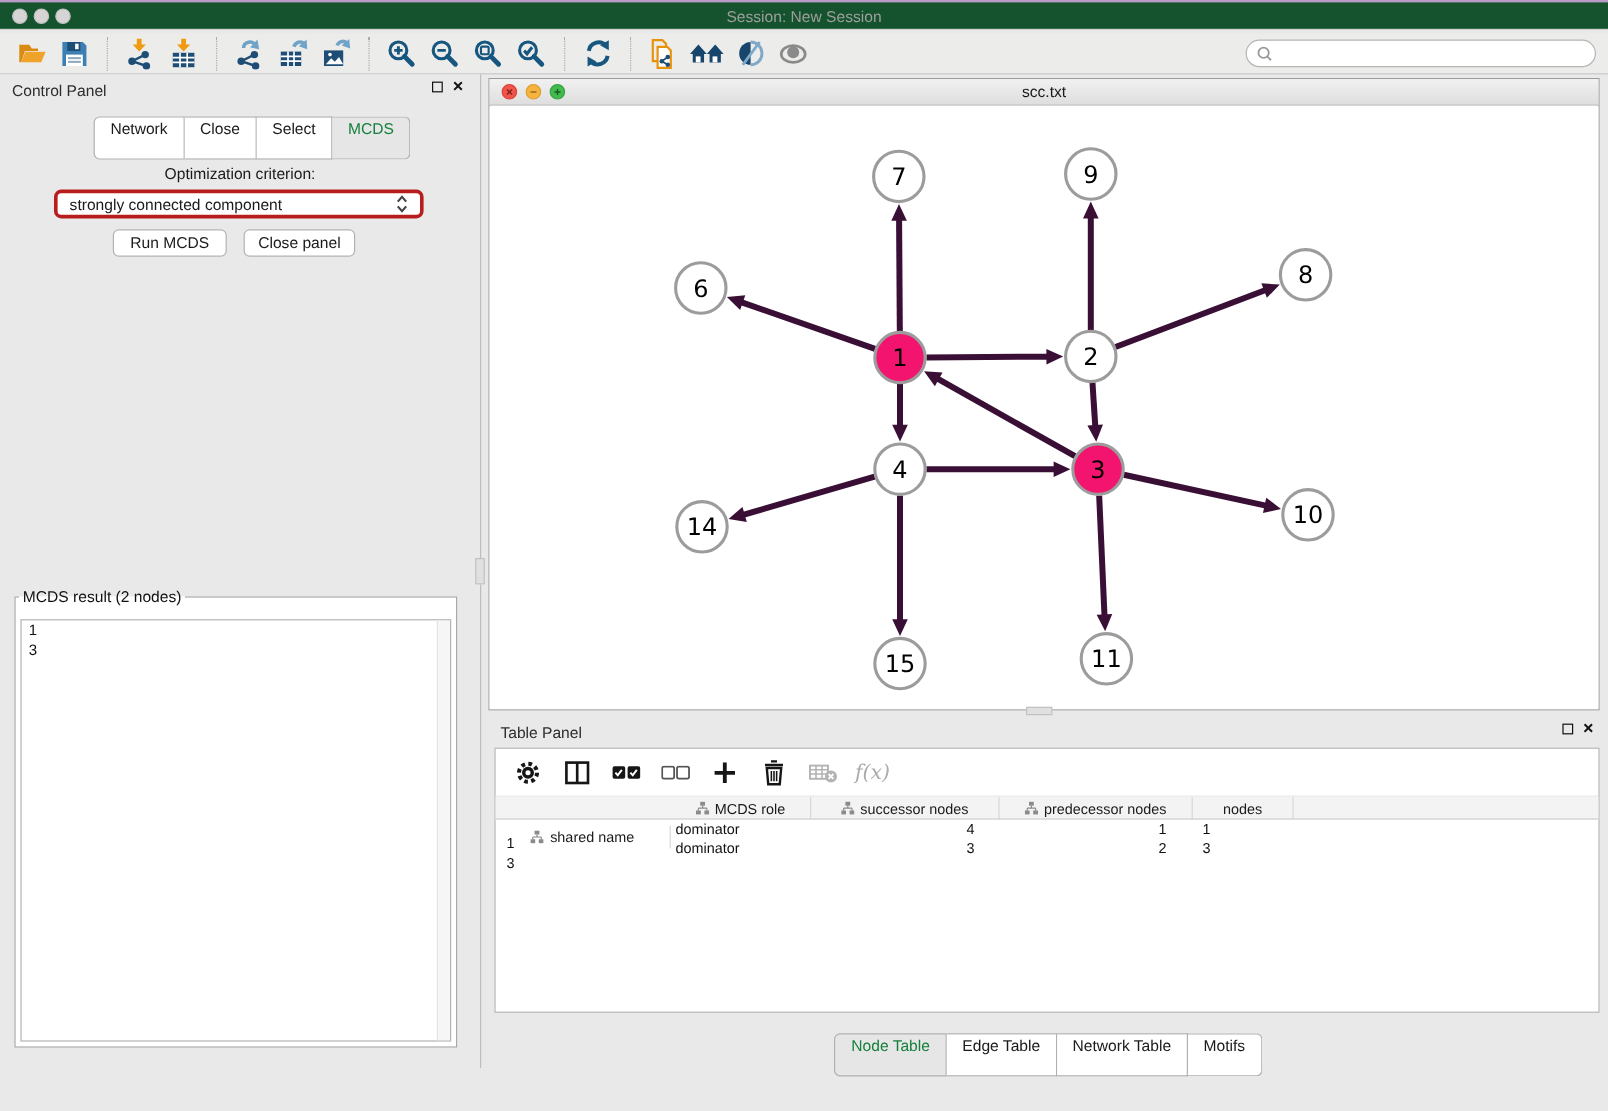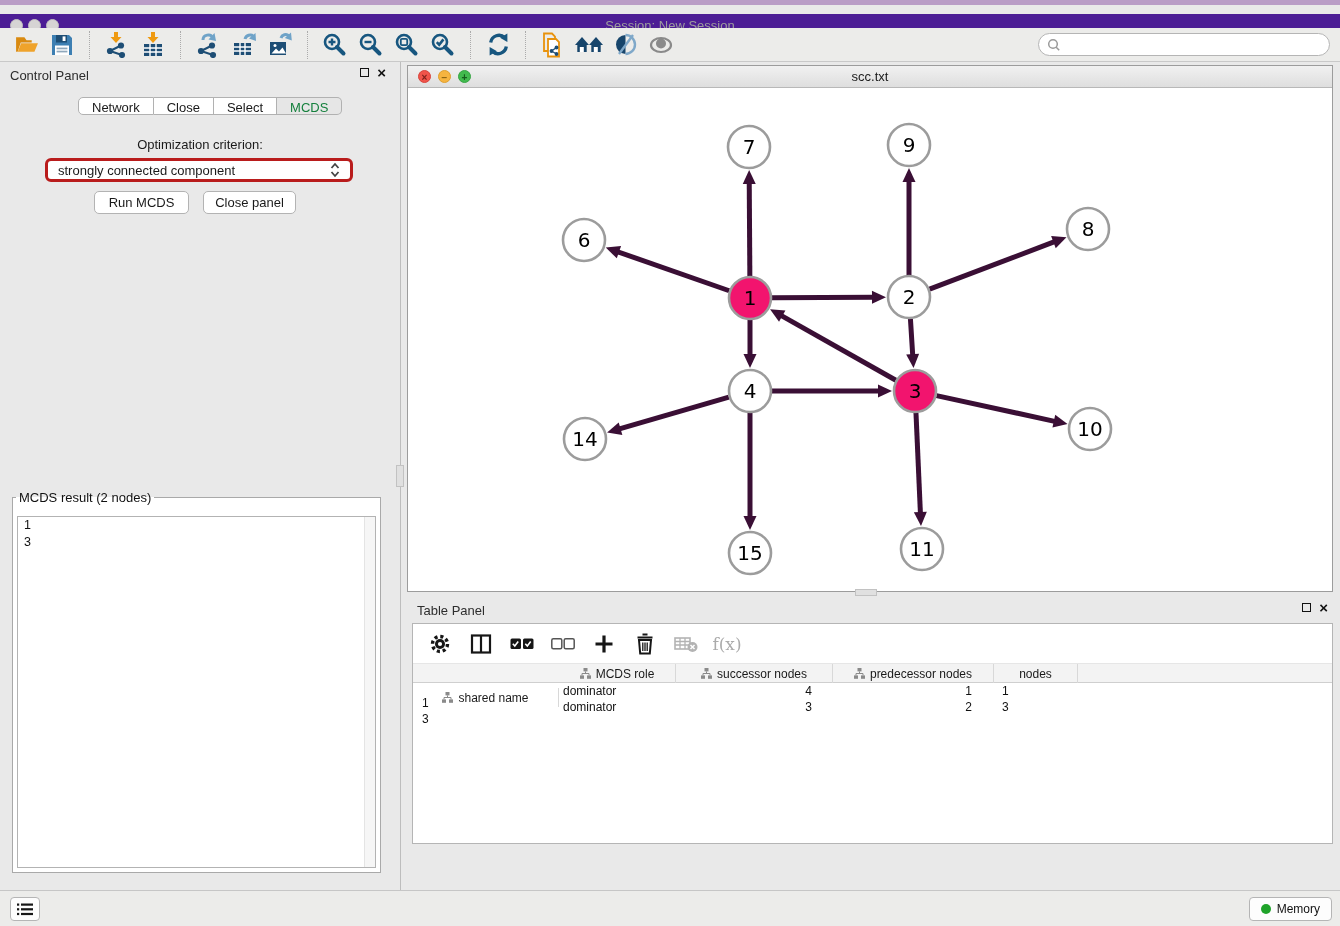--- a/index.html
+++ b/index.html
@@ -3,21 +3,21 @@
 <meta charset="utf-8">
 <style>
   * { box-sizing: border-box; }
   html,body { margin:0; padding:0; background:#dcdcdc; }
   body { font-family:"Liberation Sans", sans-serif; }
   #app { position:relative; width:1340px; height:926px; background:#e9e9e9; overflow:hidden;
          -webkit-font-smoothing:antialiased; }
 
   
   .mac-strip { position:absolute; top:0; left:0; right:0; height:5px; background:#b99cc6; }
-  .mac-titlebar { position:absolute; top:14px; left:0; right:0; height:23px; background:#4c1d95;
+  .mac-titlebar { position:absolute; top:2px; left:0; right:0; height:23px; background:#14532d;
                   border-bottom:1px solid #d2d2d0; }
   .tl-dot { position:absolute; top:5px; width:13px; height:13px; border-radius:50%;
             background:#d6d4d4; border:1px solid #c2c0c0; }
   .app-title { position:absolute; top:0; left:0; right:0; height:23px; line-height:23px;
                text-align:center; font-size:13px; color:#9e9e9e; }
 
   
   .toolbar { position:absolute; top:28px; left:0; right:0; height:34px; background:#ececea;
              border-bottom:1px solid #c9c9c9; display:flex; align-items:center; padding-left:8px; }
   .tb-btn { width:32px; height:30px; display:flex; align-items:center; justify-content:center; margin:0 2px; }
@@ -28,21 +28,21 @@
 
   
   .control-panel { position:absolute; left:0; top:62px; width:400px; height:828px; background:#e9e9e9; }
   .panel-head { position:relative; height:26px; }
   .panel-title { position:absolute; left:10px; top:6px; font-size:13px; color:#2d2d2d; }
   .win-ctl { position:absolute; top:6px; display:flex; gap:8px; align-items:center; }
   .wc-max { width:9px; height:9px; border:1.6px solid #111; display:inline-block; }
   .wc-close { font-size:15px; font-weight:900; color:#111; line-height:9px; }
 
   .seg { display:flex; }
-  .seg .tab { height:18px; font-size:13px; color:#1a1a1a; background:#fff; border:1px solid #b1b1b1;
+  .seg .tab { height:36px; font-size:13px; color:#1a1a1a; background:#fff; border:1px solid #b1b1b1;
               border-left:none; padding:0 13px; line-height:20px; }
   .seg .tab:first-child { border-left:1px solid #b1b1b1; border-radius:5px 0 0 5px; }
   .seg .tab:last-child { border-radius:0 5px 5px 0; }
   .seg .tab.selected { background:#e6e6e6; color:#15803d; }
   .cp-tabs { position:absolute; left:78px; top:35px; }
 
   .cp-label { position:absolute; left:0; width:400px; top:75px; text-align:center; font-size:13px; color:#1a1a1a; }
   .cp-select { position:absolute; left:45px; top:96px; width:308px; height:24px; background:#fff;
                border:3px solid #b91c1c; border-radius:6px; font-size:13px; color:#1a1a1a;
                display:flex; align-items:center; padding:0 10px; }
@@ -79,21 +79,21 @@
   .light.green  { left:50px; background:#42ba4e; border:1px solid #37a544; color:#155e1d; }
   .net-canvas { position:absolute; top:23px; left:0; right:0; bottom:0; background:#fff; }
 
   
   .table-panel { position:absolute; left:407px; top:597px; width:933px; height:291px; background:#e9e9e9; }
   .tp-content { position:absolute; left:5px; top:26px; width:921px; height:221px; background:#fff;
                 border:1px solid #b5b5b5; }
   .tp-toolbar { height:40px; display:flex; align-items:center; padding-left:14px; gap:15px;
                 border-bottom:1px solid #e6e6e6; }
   .tp-tool { width:26px; height:26px; display:flex; align-items:center; justify-content:center; }
-  .fx { font-family:"DejaVu Serif", serif; font-size:17px; color:#ababab; }
+  .fx { font-family:"DejaVu Serif", serif; font-style:italic; font-size:17px; color:#ababab; }
   .tp-thead { display:flex; height:19px; background:#f3f3f3; border-bottom:1px solid #cfcfcf; }
   .th-cell { display:flex; align-items:center; justify-content:center; gap:5px; font-size:12px;
              color:#1a1a1a; border-right:1px solid #d8d8d8; height:19px; }
   .tp-row { display:flex; height:16px; font-size:12px; color:#111; align-items:center; }
   .td { overflow:hidden; white-space:nowrap; }
   .c0{width:146px;margin-top:24px;} .c1{width:117px;} .c2{width:157px;} .c3{width:161px;} .c4{width:84px;}
   .td.c0{padding-left:9px;} .td.c1{padding-left:4px;}
   .td.c2{text-align:right;padding-right:21px;} .td.c3{text-align:right;padding-right:22px;}
   .td.c4{padding-left:8px;}
   .tp-tabs { position:absolute; left:0; right:0; top:264px; display:flex; justify-content:center; }
@@ -473,32 +473,22 @@
         <div class="td c4">1</div>
       </div>
       <div class="tp-row">
         <div class="td c0">3</div>
         <div class="td c1">dominator</div>
         <div class="td c2">3</div>
         <div class="td c3">2</div>
         <div class="td c4">3</div>
       </div>
     </div>
+    <div class="seg tp-tabs">
+      <div class="tab selected">Node Table</div>
+      <div class="tab">Edge Table</div>
+      <div class="tab">Network Table</div>
+      <div class="tab">Motifs</div>
+    </div>
   </div>
 
-  <div class="statusbar">
-    <div class="console-btn">
-      <svg width="16" height="13" viewBox="0 0 16 13">
-          <rect x="0" y="0.5" width="2.2" height="2.2" fill="#161616"></rect>
-          <rect x="0" y="5.2" width="2.2" height="2.2" fill="#161616"></rect>
-          <rect x="0" y="9.9" width="2.2" height="2.2" fill="#161616"></rect>
-          <rect x="4" y="0.5" width="12" height="2.2" fill="#161616"></rect>
-          <rect x="4" y="5.2" width="12" height="2.2" fill="#161616"></rect>
-          <rect x="4" y="9.9" width="12" height="2.2" fill="#161616"></rect>
-        </svg>
-    </div>
-    <div class="memory-btn">
-      <span class="mem-dot"></span>
-      <span>Memory</span>
-    </div>
-  </div>
 
 </div>
 
 </body></html>

